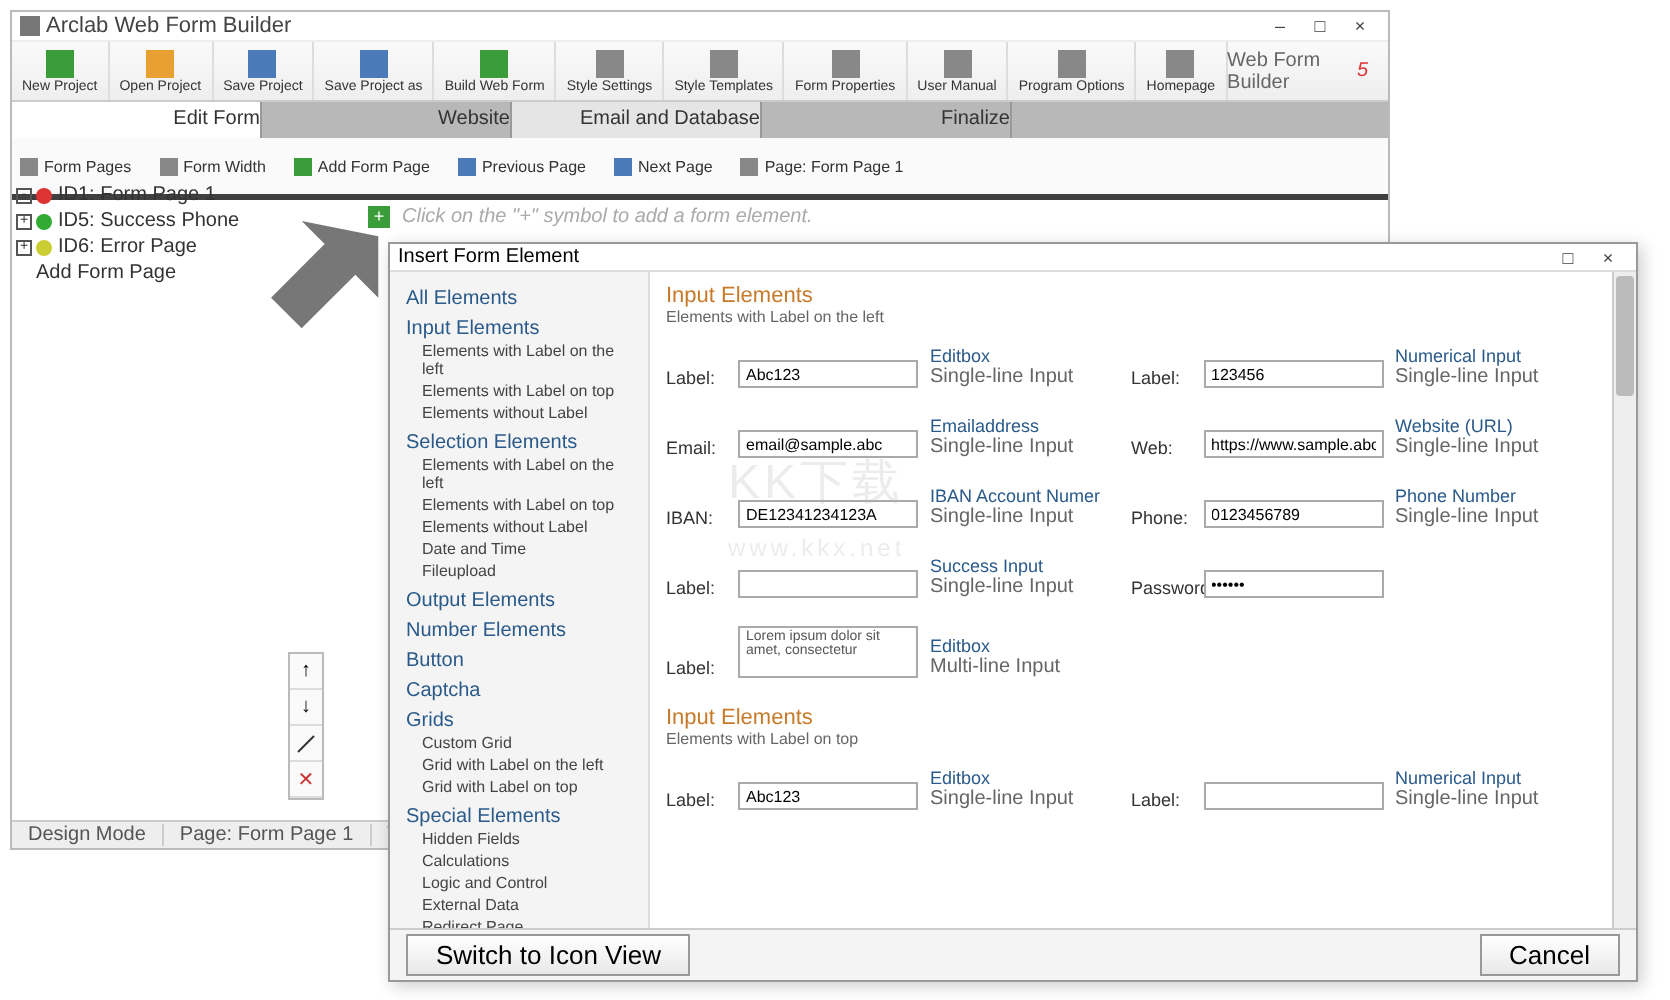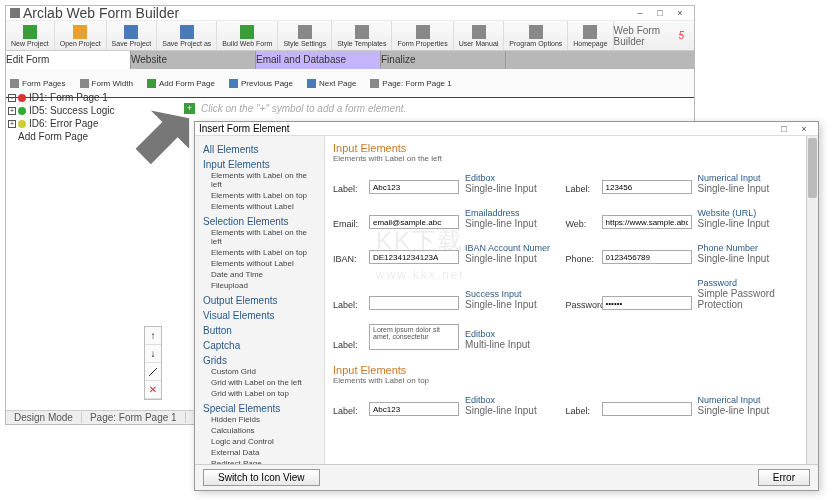--- a/index.html
+++ b/index.html
@@ -1,32 +1,32 @@
 <!DOCTYPE html>
 <html><head>
 <meta charset="utf-8">
 <style>
 *{box-sizing:border-box;margin:0;padding:0;font-family:Tahoma,Arial,sans-serif;font-size:10px}
 body{background:#fff;width:835px;height:500px;overflow:hidden;position:relative}
 .main-window{width:690px;height:420px;border:1px solid #bbb;background:#fff;position:absolute;left:5px;top:5px}
 .titlebar{height:15px;background:#fff;border-bottom:1px solid #eee;display:flex;align-items:center;padding:0 4px}
 .titlebar-icon{width:10px;height:10px;background:#777;margin-right:3px}
-.titlebar-text{flex:1;font-size:14px;color:#444}
+.titlebar-text{flex:1;font-size:11px;color:#444}
 .win-btn{width:20px;text-align:center;font-size:9px;color:#444}
 .toolbar{height:30px;display:flex;border-bottom:1px solid #ccc;background:linear-gradient(#fafafa,#eee)}
 .tool-btn{display:flex;flex-direction:column;align-items:center;justify-content:center;padding:1px 5px;border-right:1px solid #ddd}
 .tool-icon{width:14px;height:14px;margin-bottom:1px}
 .tool-label{font-size:7px;color:#333;white-space:nowrap}
 .brand{margin-left:auto;padding-right:10px;font-size:16px;color:#666;display:flex;align-items:center}
 .brand-num{color:#d33;font-style:italic;margin-left:4px}
 .tabs{height:18px;display:flex;background:#b8b8b8}
-.tab{flex:0 0 125px;text-align:left;line-height:18px;font-size:10px;color:#333;border-right:1px solid #999}
+.tab{flex:0 0 125px;text-align:right;line-height:18px;font-size:10px;color:#333;border-right:1px solid #999}
 .tab.on{background:#fff}
-.tab.email{background:#c4b5fd}
-.subbar{height:16px;display:flex;align-items:center;border-bottom:1px solid #404040;padding:14px 4px;background:#fafafa}
+.tab.email{background:#e5e5e5}
+.subbar{height:16px;display:flex;align-items:center;border-bottom:3px solid #404040;padding:14px 4px;background:#fafafa}
 .sub-item{display:flex;align-items:center;margin-right:14px;font-size:8px;color:#333}
 .sub-icon{width:9px;height:9px;margin-right:3px}
 .tree{position:absolute;left:2px;top:85px;font-size:9px;color:#333}
 .tree-item{display:flex;align-items:center;padding:1px 0}
 .tree-sq{width:8px;height:8px;border:1px solid #555;margin-right:2px;font-size:7px;line-height:6px;text-align:center}
 .tree-dot{width:8px;height:8px;border-radius:50%;margin-right:3px}
 .canvas-hint{position:absolute;left:178px;top:97px;display:flex;align-items:center;font-size:9px;color:#aaa;font-style:italic}
 .plus-btn{width:11px;height:11px;background:#3a9d3a;color:#fff;text-align:center;line-height:11px;margin-right:6px;font-style:normal;font-size:9px}
 .arrow{position:absolute;left:120px;top:95px;width:65px;height:65px}
 .side-tools{position:absolute;left:138px;top:320px;width:18px;border:1px solid #bbb;background:#fafafa}
@@ -46,23 +46,23 @@
 .sect-d{color:#666;font-size:8px;margin-bottom:10px}
 .grid{display:flex;flex-wrap:wrap}
 .cell{width:50%;display:flex;align-items:flex-end;margin-bottom:14px}
 .fld-lbl{width:36px;font-size:9px;color:#333;padding-top:2px}
 .fld-input{width:90px;height:14px;border:1px solid #aaa;padding:0 3px;font-size:8px;background:#fff}
 .fld-textarea{width:90px;height:26px;border:1px solid #aaa;padding:1px 3px;font-size:7px;background:#fff;resize:none;color:#555}
 .fld-meta{margin-left:6px}
 .meta-name{color:#2a5a8a;font-size:9px}
 .meta-desc{color:#666;font-size:10px}
 .dlg-foot{height:26px;border-top:1px solid #ccc;background:#f4f4f4;display:flex;align-items:center;padding:0 8px}
-.foot-btn{border:1px solid #999;background:linear-gradient(#fff,#e8e8e8);padding:2px 14px;font-size:10px}
+.foot-btn{border:1px solid #999;background:linear-gradient(#fff,#e8e8e8);padding:2px 14px;font-size:13px}
 .foot-btn.r{margin-left:auto}
-.watermark{position:absolute;left:376px;top:225px;font-size:24px;color:rgba(180,180,180,.25);letter-spacing:2px;pointer-events:none}
+.watermark{position:absolute;left:364px;top:225px;font-size:24px;color:rgba(180,180,180,.25);letter-spacing:2px;pointer-events:none}
 .scrollbar{width:12px;background:#eee;border-left:1px solid #ccc;position:relative}
 .sb-thumb{position:absolute;left:1px;right:1px;top:2px;height:60px;background:#bbb;border-radius:2px}
 </style>
 </head>
 <body>
 
 <div class="main-window">
   <div class="titlebar">
     <div class="titlebar-icon"></div>
     <div class="titlebar-text">Arclab Web Form Builder</div>
@@ -136,21 +136,21 @@
     </div>
   <div class="tree" id="tree">
       <div class="tree-item">
         <div class="tree-sq">-</div>
         <div class="tree-dot" style="background:#d33"></div>
         <span>ID1: Form Page 1</span>
       </div>
       <div class="tree-item">
         <div class="tree-sq">+</div>
         <div class="tree-dot" style="background:#3a3"></div>
-        <span>ID5: Success Logic</span>
+        <span>ID5: Success Phone</span>
       </div>
       <div class="tree-item">
         <div class="tree-sq">+</div>
         <div class="tree-dot" style="background:#cc3"></div>
         <span>ID6: Error Page</span>
       </div>
       <div class="tree-item">
         <span style="width:10px"></span>
         <span>Add Form Page</span>
       </div>
@@ -197,21 +197,21 @@
         <div class="sub">Elements with Label on the left</div>
         <div class="sub">Elements with Label on top</div>
         <div class="sub">Elements without Label</div>
         <div class="cat h">Selection Elements</div>
         <div class="sub">Elements with Label on the left</div>
         <div class="sub">Elements with Label on top</div>
         <div class="sub">Elements without Label</div>
         <div class="sub">Date and Time</div>
         <div class="sub">Fileupload</div>
         <div class="cat h">Output Elements</div>
-        <div class="cat h">Visual Elements</div>
+        <div class="cat h">Number Elements</div>
         <div class="cat h">Button</div>
         <div class="cat h">Captcha</div>
         <div class="cat h">Grids</div>
         <div class="sub">Custom Grid</div>
         <div class="sub">Grid with Label on the left</div>
         <div class="sub">Grid with Label on top</div>
         <div class="cat h">Special Elements</div>
         <div class="sub">Hidden Fields</div>
         <div class="sub">Calculations</div>
         <div class="sub">Logic and Control</div>
@@ -274,24 +274,20 @@
             <div class="fld-lbl">Label:</div>
             <input class="fld-input" value="" style="">
             <div class="fld-meta">
               <div class="meta-name">Success Input</div>
               <div class="meta-desc">Single-line Input</div>
             </div>
           </div>
           <div class="cell">
             <div class="fld-lbl">Password:</div>
             <input class="fld-input" value="••••••" style="">
-            <div class="fld-meta">
-              <div class="meta-name">Password</div>
-              <div class="meta-desc">Simple Password Protection</div>
-            </div>
           </div>
           <div class="cell">
             <div class="fld-lbl">Label:</div>
             <textarea class="fld-textarea" style="">Lorem ipsum dolor sit amet, consectetur</textarea>
             <div class="fld-meta">
               <div class="meta-name">Editbox</div>
               <div class="meta-desc">Multi-line Input</div>
             </div>
           </div>
         </div>
@@ -315,17 +311,17 @@
             </div>
           </div>
         </div>
       </div>
     <div class="scrollbar">
         <div class="sb-thumb"></div>
       </div>
   </div>
   <div class="dlg-foot">
     <button class="foot-btn">Switch to Icon View</button>
-    <button class="foot-btn r">Error</button>
+    <button class="foot-btn r">Cancel</button>
   </div>
 </div>
 
 <div class="watermark">KK下载<br><span style="font-size:12px">www.kkx.net</span></div>
 
 </body></html>

